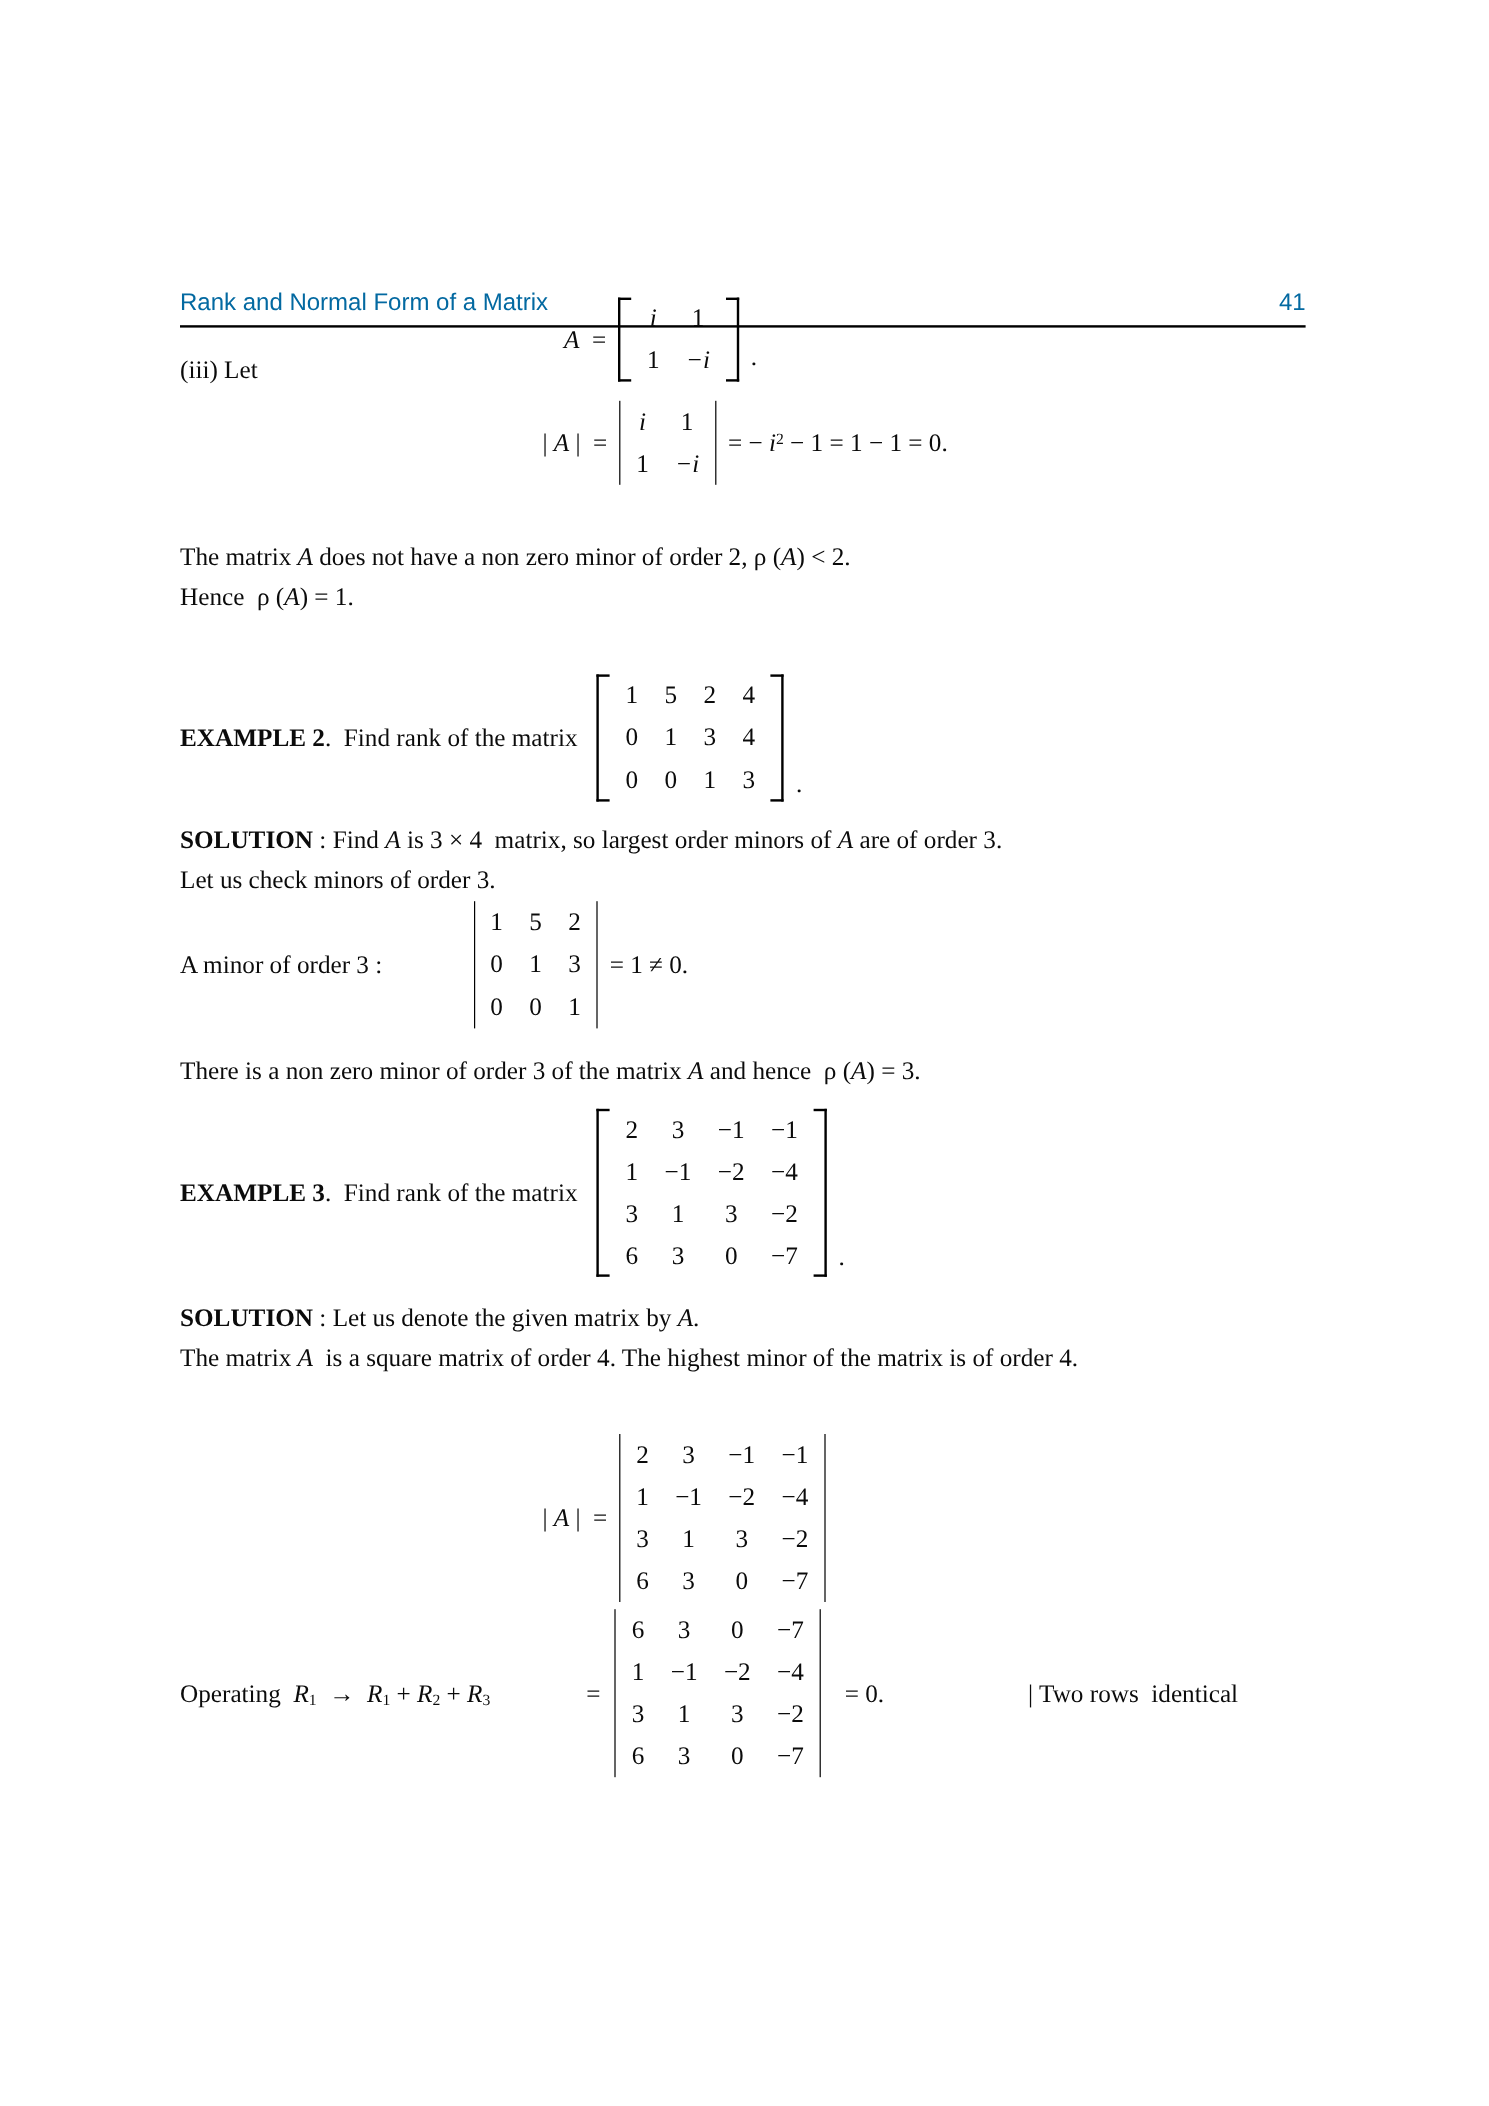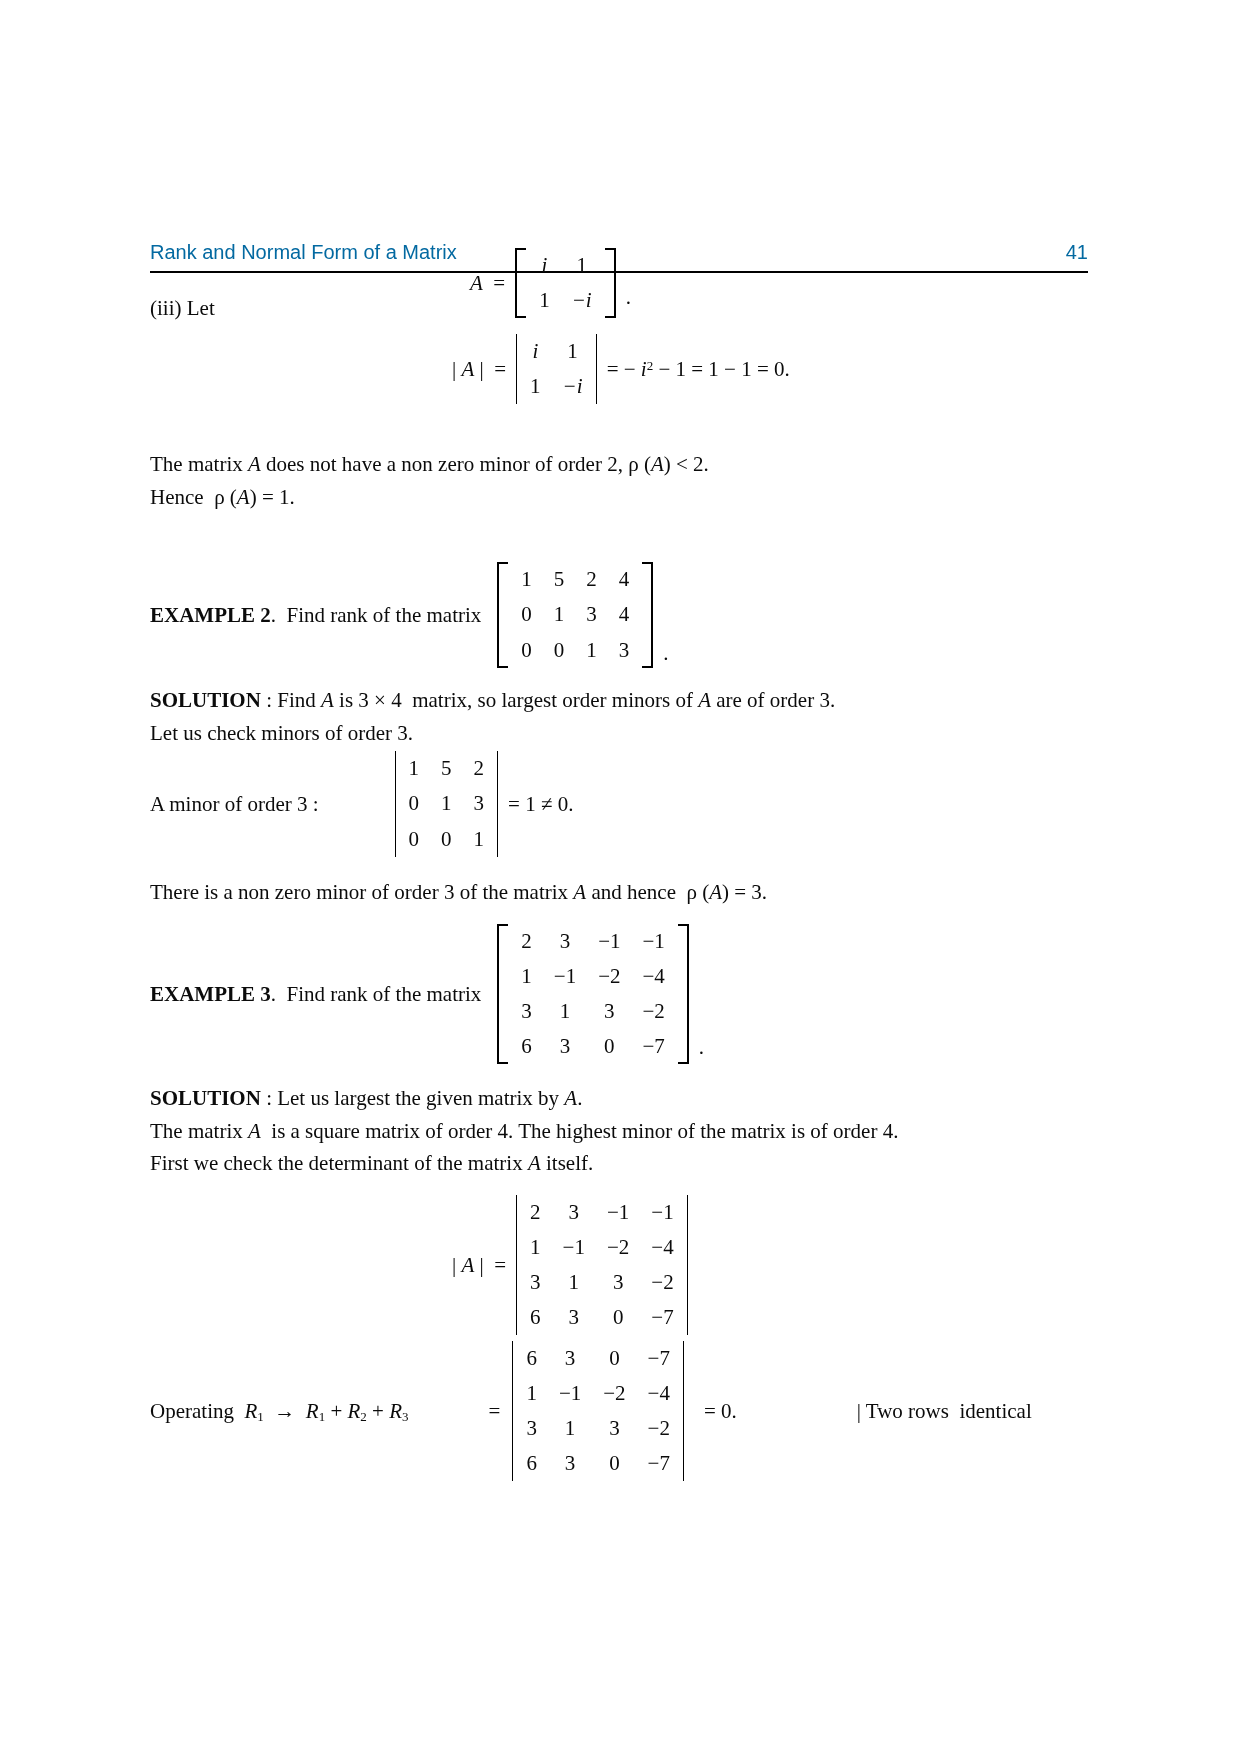--- a/index.html
+++ b/index.html
@@ -100,23 +100,22 @@
   <span style="white-space:pre;"><b>EXAMPLE 3</b><span>.  Find rank of the matrix</span></span>
   <span class="mat" style="margin-left:6px;">
     <span class="brk brk-l"></span>
     <span class="mgrid" style="grid-template-columns: repeat(4, auto);"><span class="mcell">2</span><span class="mcell">3</span><span class="mcell">−1</span><span class="mcell">−1</span><span class="mcell">1</span><span class="mcell">−1</span><span class="mcell">−2</span><span class="mcell">−4</span><span class="mcell">3</span><span class="mcell">1</span><span class="mcell">3</span><span class="mcell">−2</span><span class="mcell">6</span><span class="mcell">3</span><span class="mcell">0</span><span class="mcell">−7</span></span>
     <span class="brk brk-r"></span>
   </span>
   <span class="baseline-dot">.</span>
 </div>
 
 <div class="abs para" style="left:150px; top:1082px; width:980px;">
-  <div><b>SOLUTION</b><span><span> : Let us largest the given matrix by </span><span class="it">A</span><span>.</span></span></div>
+  <div><b>SOLUTION</b><span><span> : Let us denote the given matrix by </span><span class="it">A</span><span>.</span></span></div>
   <div><span>The matrix </span><span class="it">A</span><span>  is a square matrix of order 4. The highest minor of the matrix is of order 4.</span></div>
-  <div><span>First we check the determinant of the matrix </span><span class="it">A</span><span> itself.</span></div>
 </div>
 
 <div class="abs mrow" style="left:452px; top:1192px; height:146px;">
   <span><span>| </span><span class="it">A</span><span> |  =</span></span>
   <span class="det">
     <span class="vbar"></span>
     <span class="mgrid" style="grid-template-columns: repeat(4, auto);"><span class="mcell">2</span><span class="mcell">3</span><span class="mcell">−1</span><span class="mcell">−1</span><span class="mcell">1</span><span class="mcell">−1</span><span class="mcell">−2</span><span class="mcell">−4</span><span class="mcell">3</span><span class="mcell">1</span><span class="mcell">3</span><span class="mcell">−2</span><span class="mcell">6</span><span class="mcell">3</span><span class="mcell">0</span><span class="mcell">−7</span></span>
     <span class="vbar"></span>
   </span>
 </div>

